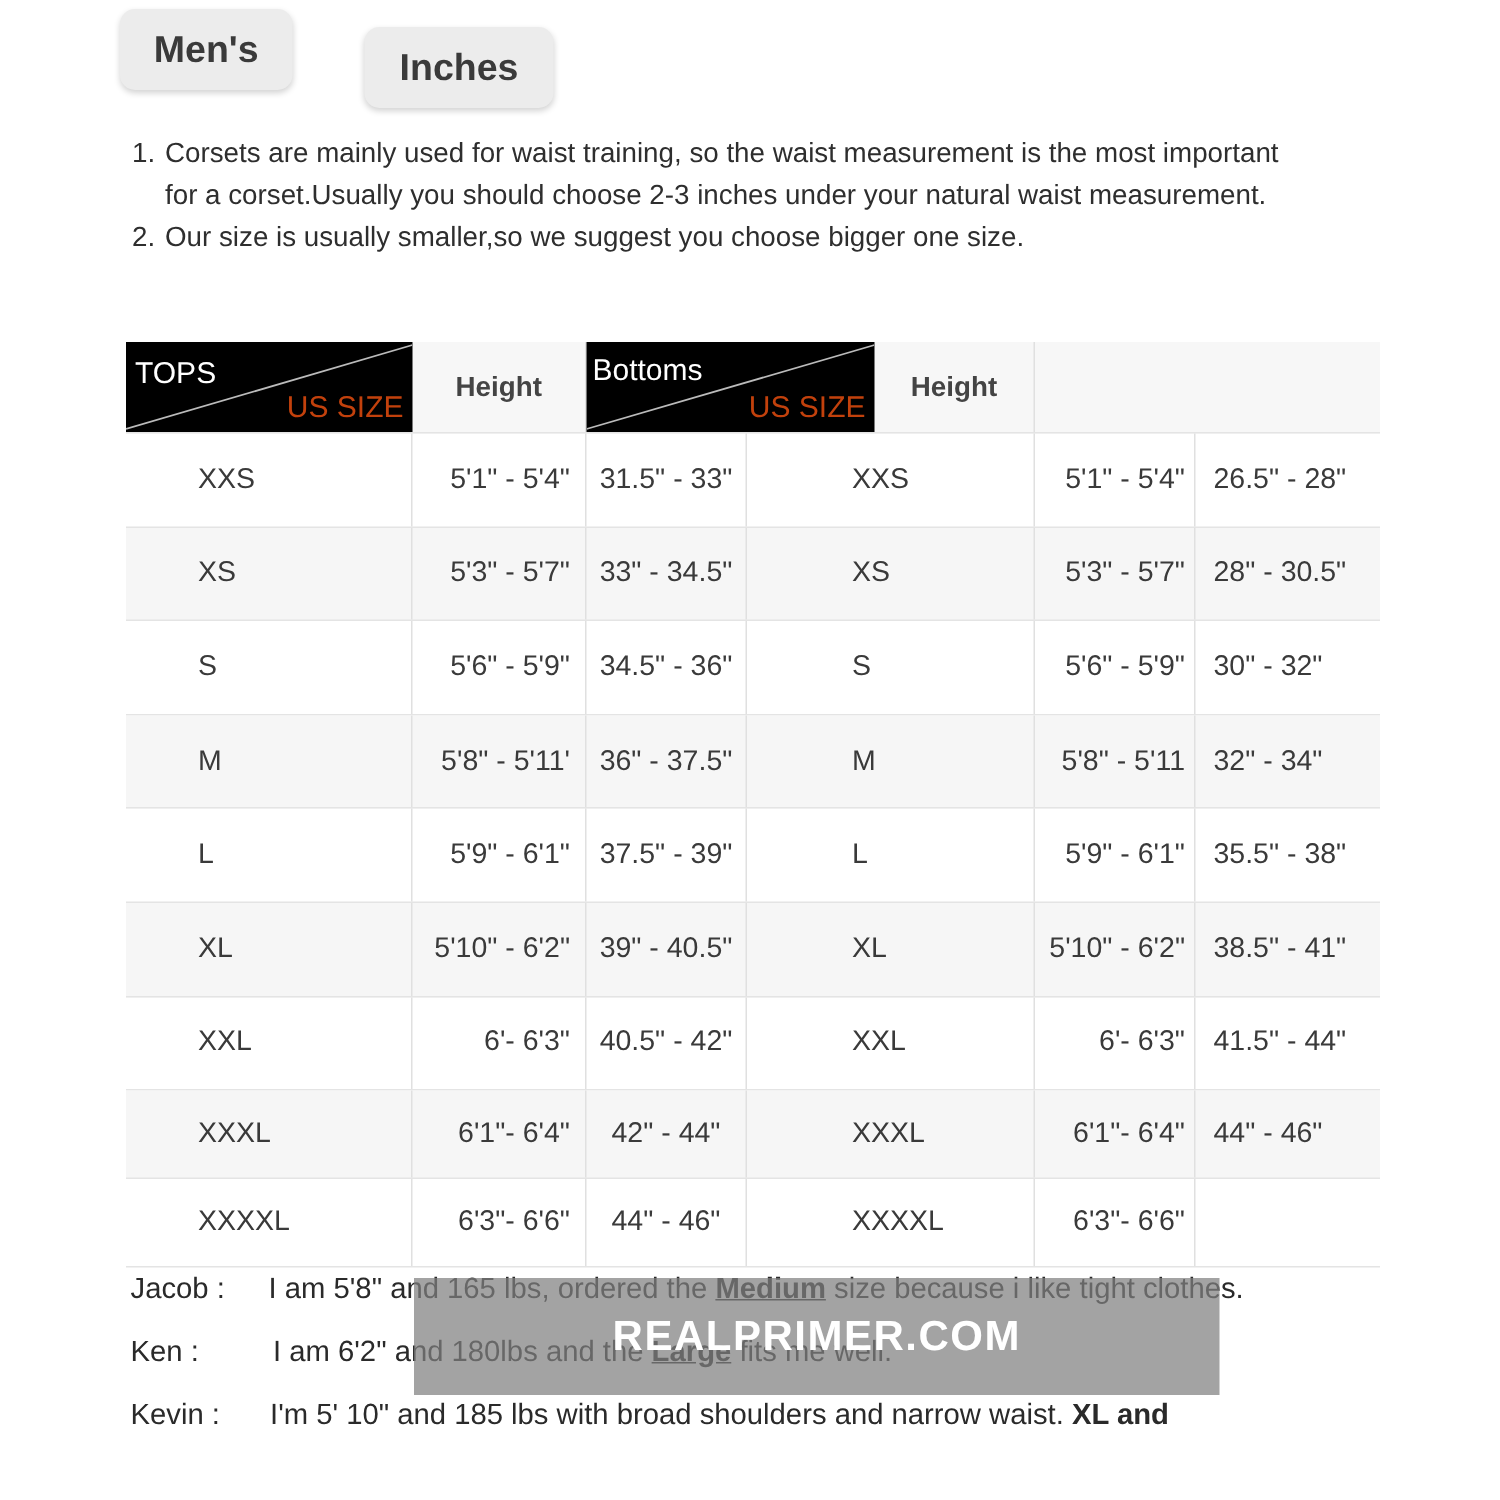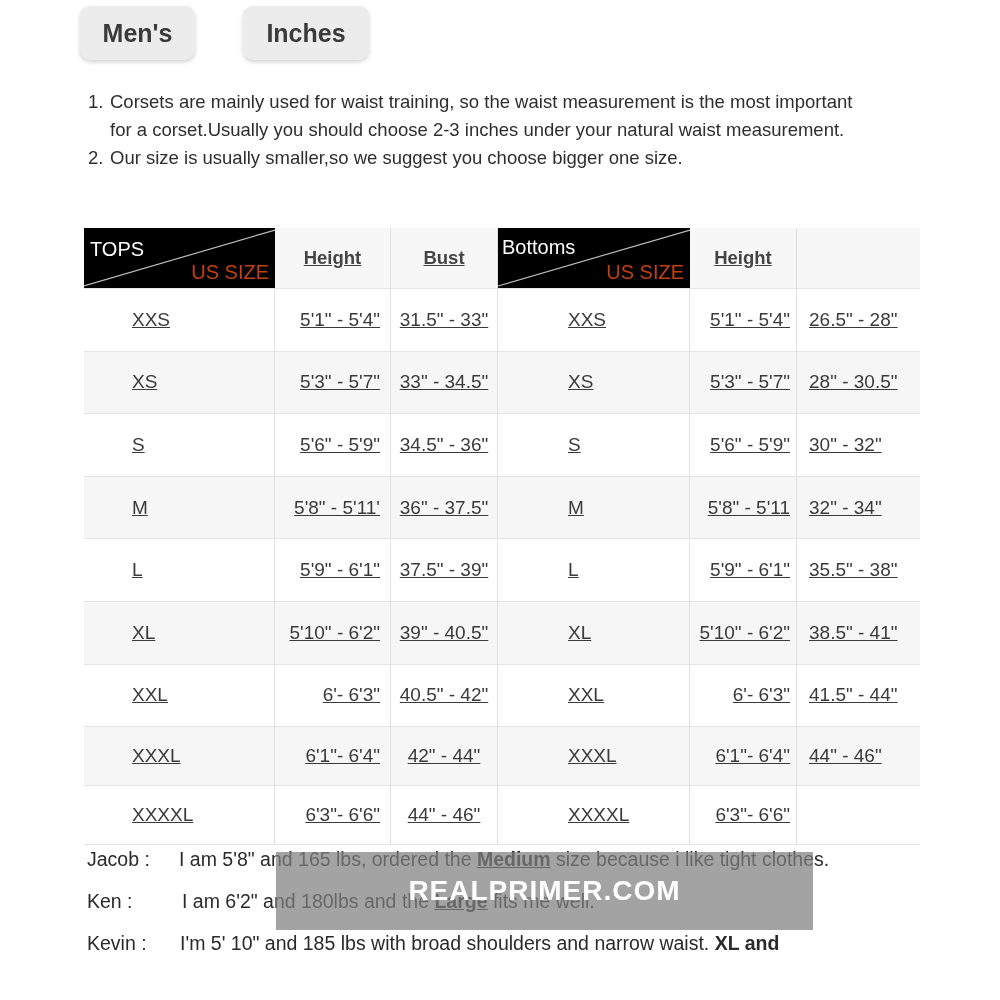--- a/index.html
+++ b/index.html
@@ -4,35 +4,35 @@
 <style>
   html, body { margin: 0; padding: 0; background: #ffffff; }
   body { width: 1000px; height: 1000px; position: relative; overflow: hidden;
          font-family: "Liberation Sans", sans-serif; color: #333; }
 
   .tab-btn { position: absolute; top: 6px; height: 54px; border-radius: 10px;
              background: #ececec; box-shadow: 0 2px 4px rgba(0,0,0,0.18);
              display: flex; align-items: center; justify-content: center;
              font-weight: bold; font-size: 25px; color: #3a3a3a; cursor: pointer; }
   #btn-gender { left: 80px; width: 115px; }
-  #btn-unit { left: 243px; width: 126px; }
+  #btn-unit { left: 243px; width: 126px; margin-top: 12px; }
 
   .notes { position: absolute; left: 88px; top: 88px; width: 780px;
            font-size: 18.5px; line-height: 28px; color: #2e2e2e; }
   .note { display: flex; }
   .note .num { width: 22px; flex: none; }
   .note .txt { flex: 1; }
   .note + .note { margin-top: 0; }
 
   .chart { position: absolute; left: 84px; top: 228px; width: 836px; }
   .row { display: flex; height: 61.6px; border-bottom: 1px solid #e4e4e4; }
   .row.shade { background: #f6f6f6; }
   .row.hdr { height: 60px; background: #f7f7f7; }
   .cell { display: flex; align-items: center; font-size: 19px; color: #3a3a3a;
-          border-right: 1px solid #e0e0e0; box-sizing: border-box; white-space: nowrap; text-decoration: underline; }
+          border-right: 1px solid #e0e0e0; box-sizing: border-box; white-space: nowrap; }
   .c-size { width: 191px; padding-left: 48px; }
   .c-h { width: 116px; justify-content: flex-end; padding-right: 10px; }
   .c-b { width: 107px; justify-content: center; }
   .c-size2 { width: 192px; padding-left: 70px; }
   .c-h2 { width: 107px; justify-content: flex-end; padding-right: 6px; }
   .c-w { width: 123px; padding-left: 12px; border-right: none; }
   .hdr .cell { font-weight: bold; font-size: 18.5px; color: #444; justify-content: center; padding: 0; }
   .hdr .c-w { justify-content: flex-start; padding-left: 12px; }
 
   .diag { position: relative; background: #000; color: #fff; overflow: hidden;
@@ -74,21 +74,20 @@
 <div class="chart">
   <div class="row hdr">
     <div class="cell c-size diag">
       <svg width="191" height="60">
           <line x1="0" y1="58" x2="191" y2="2" stroke="#bbb" stroke-width="1.2"></line>
         </svg>
       <span class="d-top">TOPS</span>
       <span class="d-bot">US SIZE</span>
     </div>
     <div class="cell c-h">Height</div>
-    <div class="cell c-b">Bust</div>
     <div class="cell c-size2 diag">
       <svg width="192" height="60">
           <line x1="0" y1="58" x2="192" y2="2" stroke="#bbb" stroke-width="1.2"></line>
         </svg>
       <span class="d-top" style="top:8px;left:4px">Bottoms</span>
       <span class="d-bot">US SIZE</span>
     </div>
     <div class="cell c-h2" style="justify-content:center;padding:0">Height</div>
   </div>
 

